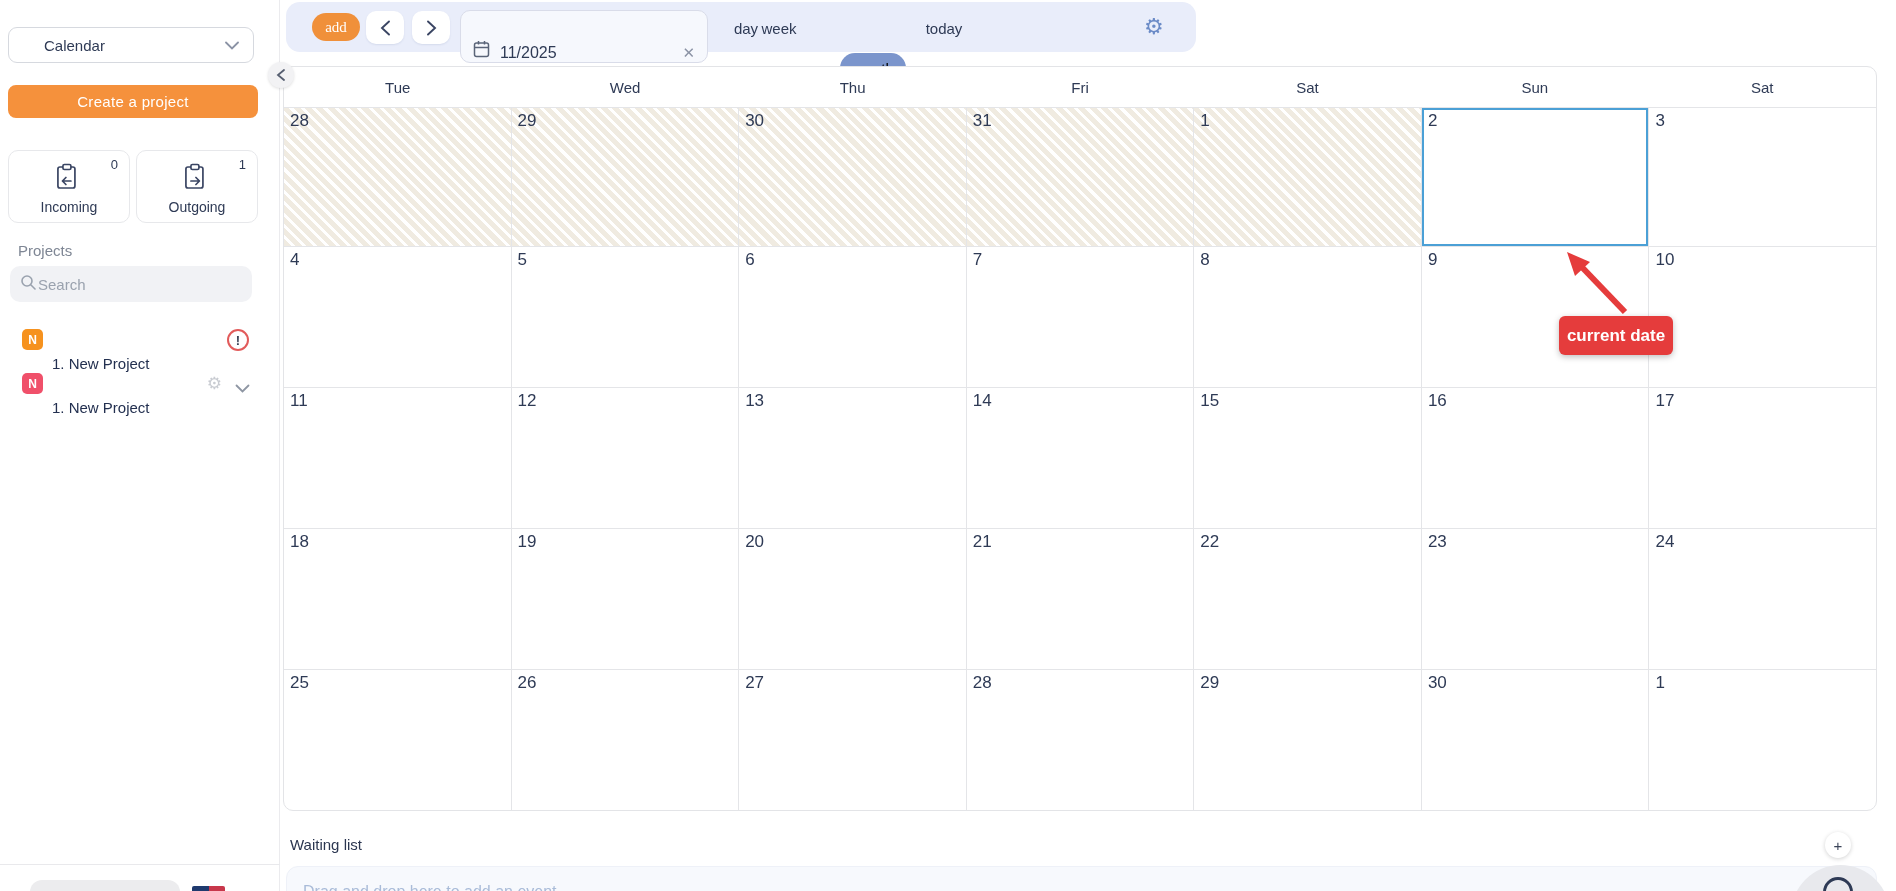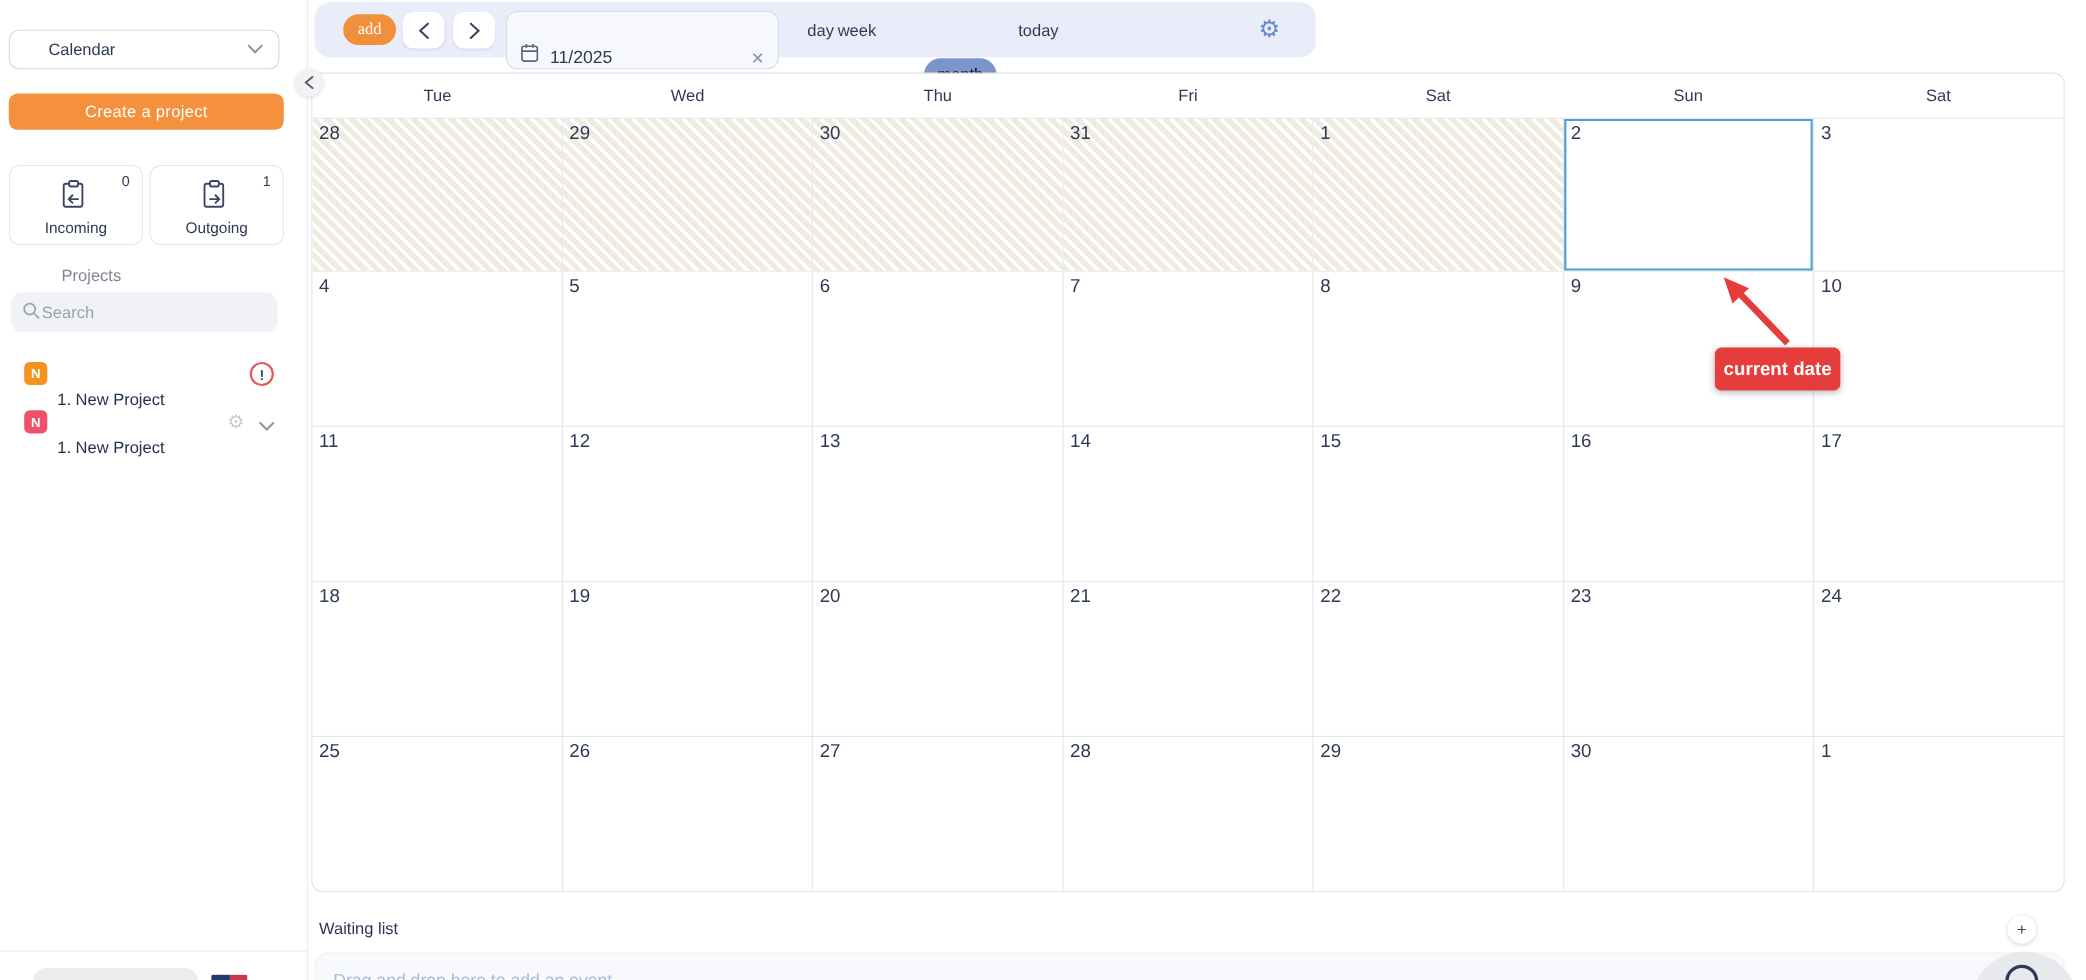--- a/index.html
+++ b/index.html
@@ -19,21 +19,21 @@
   #create-btn { position:absolute; left:8px; top:85px; width:250px; height:33px;
     border:none; border-radius:8px; background:#f5913c; color:#fff; font-size:15px;
     font-family:inherit; letter-spacing:.3px; cursor:pointer; }
   .io-card { position:absolute; top:150px; width:122px; height:73px; background:#fff;
     border:1px solid #e7e8eb; border-radius:10px; cursor:pointer; }
   #incoming-card { left:8px; } #outgoing-card { left:136px; }
   .io-count { position:absolute; top:6px; right:11px; font-size:13px; color:#2e3a55; }
   .io-icon { position:absolute; top:12px; left:50%; transform:translateX(-58%); }
   .io-label { position:absolute; bottom:7px; width:100%; text-align:center;
     font-size:14px; color:#2e3a55; }
-  #projects-label { position:absolute; left:18px; top:242px; font-size:15px; color:#7e8694;margin-left:38px; }
+  #projects-label { position:absolute; left:18px; top:242px; font-size:15px; color:#7e8694; }
   #search-box { position:absolute; left:10px; top:266px; width:242px; height:36px;
     background:#f1f2f5; border-radius:10px; display:flex; align-items:center; padding:0 10px; }
   #search-input { border:none; background:transparent; outline:none; margin-left:2px;
     font-size:15px; color:#43506b; width:170px; font-family:inherit; }
   #search-input::placeholder { color:#9aa2ae; }
   .proj-item { position:absolute; left:0; width:280px; height:44px; cursor:pointer; }
   .proj-avatar { position:absolute; left:22px; top:11px; width:21px; height:21px;
     border-radius:5px; color:#fff; font-size:12px; font-weight:bold;
     display:flex; align-items:center; justify-content:center; }
   .proj-name { position:absolute; left:52px; top:13px; font-size:15px; color:#233050;margin-top:24px; }

